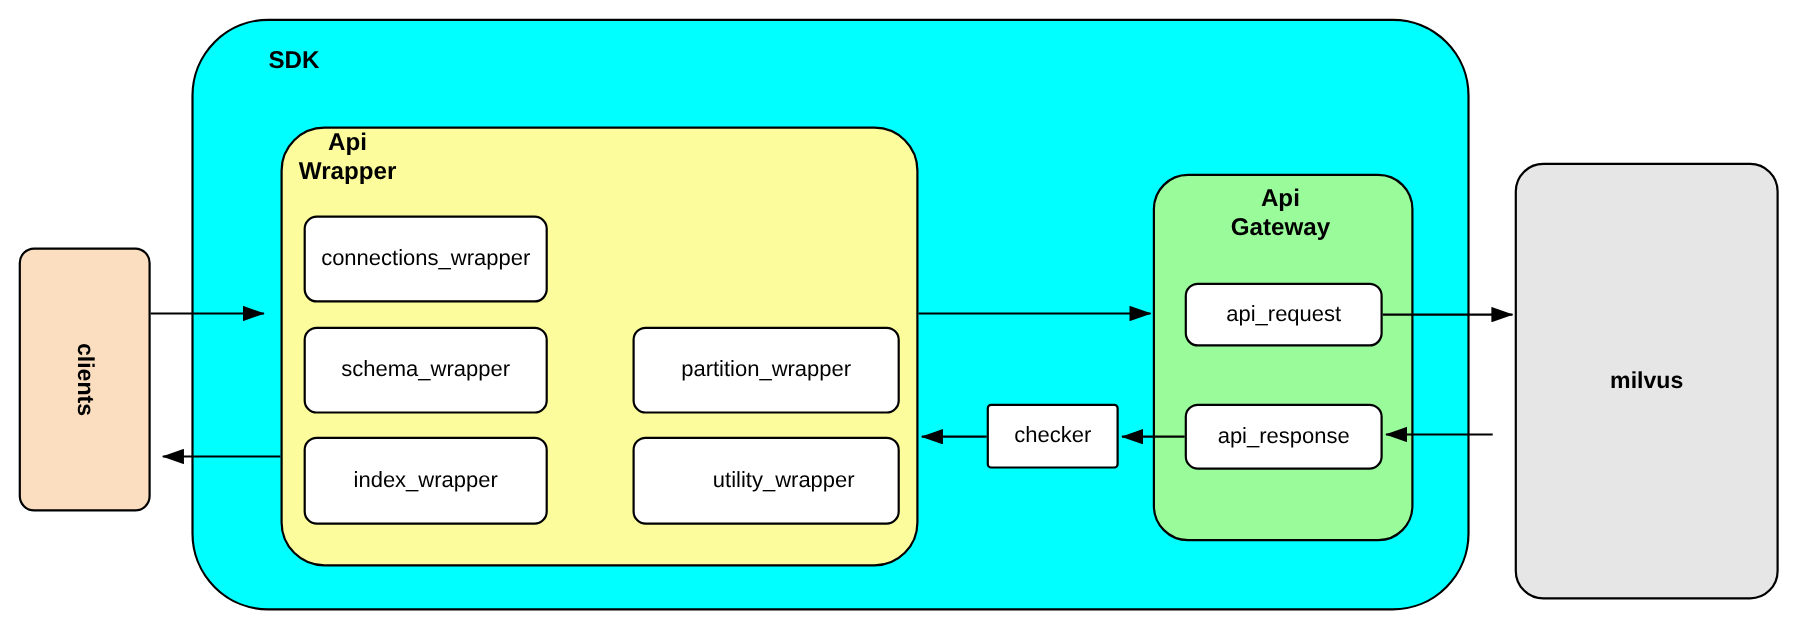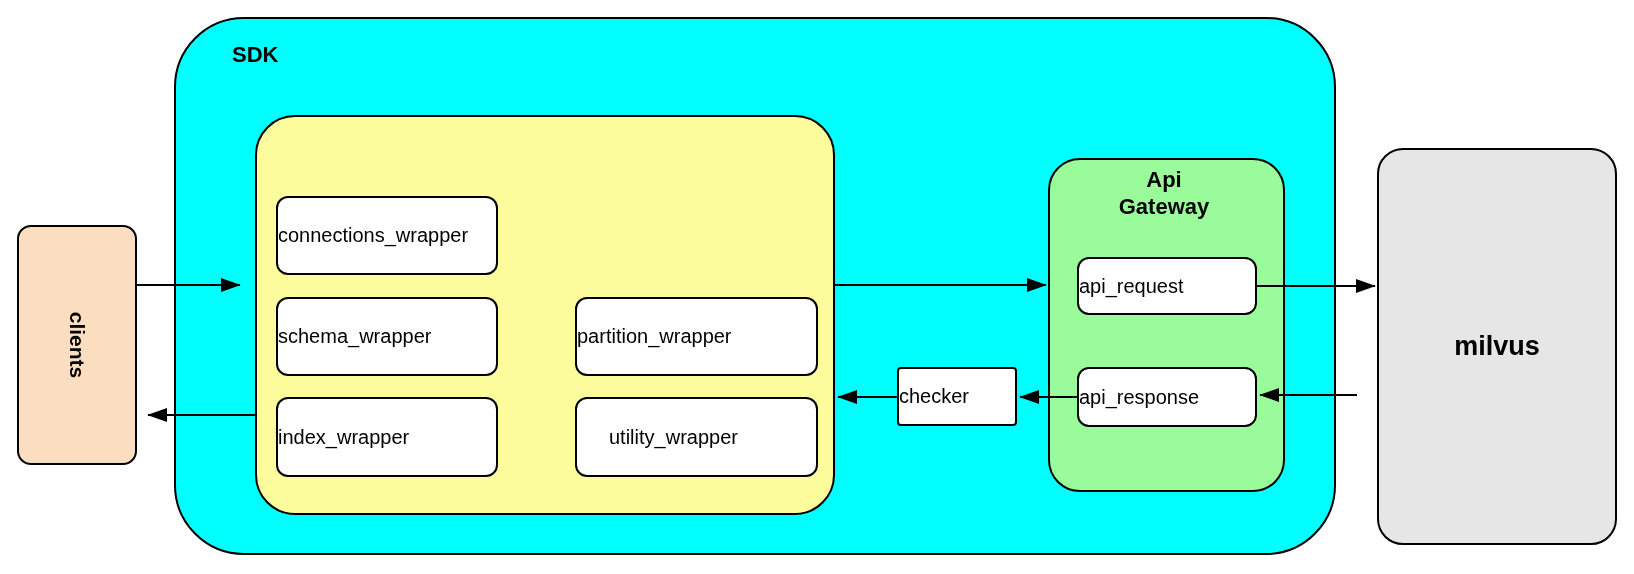--- a/index.html
+++ b/index.html
@@ -10,37 +10,37 @@
   .box{position:absolute;border:2px solid #000;box-sizing:border-box;}
   .center{display:flex;align-items:center;justify-content:center;}
 
   #sdk      {left:174px;top:17px;width:1162px;height:538px;background:#00ffff;border-radius:70px;}
   #apiwrap  {left:255px;top:115px;width:580px;height:400px;background:#fcfc9c;border-radius:40px;}
   #gateway  {left:1048px;top:158px;width:237px;height:334px;background:#9afb9a;border-radius:32px;}
   #clients  {left:17px;top:225px;width:120px;height:240px;background:#fbdebf;border-radius:14px;}
   #milvus   {left:1377px;top:148px;width:240px;height:397px;background:#e6e6e6;border-radius:26px;}
 
   .wbox{position:absolute;border:2px solid #000;box-sizing:border-box;background:#ffffff;
-        border-radius:12px;font-size:20px;display:flex;align-items:center;justify-content:flex-start;}
+        border-radius:12px;font-size:20px;display:flex;align-items:center;justify-content:center;}
   #w0{left:276px;top:196px;width:222px;height:79px;}
   #w1{left:575px;top:196px;width:243px;height:79px;}
   #w2{left:276px;top:297px;width:222px;height:79px;}
   #w3{left:575px;top:297px;width:243px;height:79px;}
   #w4{left:276px;top:397px;width:222px;height:80px;}
   #w5{left:575px;top:397px;width:243px;height:80px;padding-left:32px;}
   #checker{left:897px;top:367px;width:120px;height:59px;border-radius:4px;}
   #apireq {left:1077px;top:257px;width:180px;height:58px;}
   #apiresp{left:1077px;top:367px;width:180px;height:60px;}
 
   .lbl{position:absolute;font-weight:bold;font-size:22px;line-height:27px;white-space:pre-line;}
-  #sdk-lbl{left:232px;top:41px;}
+  #sdk-lbl{left:244px;top:41px;}
   #apiwrap-lbl{left:252px;top:115px;width:128px;text-align:center;}
   #gateway-lbl{left:1103px;top:166px;width:122px;text-align:center;}
   .vtext{transform:rotate(90deg);font-weight:bold;font-size:21px;white-space:nowrap;}
-  .big-node-lbl{font-weight:bold;font-size:27px;}
+  .big-node-lbl{font-weight:bold;font-size:21px;}
 
   svg.overlay{position:absolute;left:0;top:0;width:1634px;height:574px;pointer-events:none;}
   .arrow{stroke:#000;stroke-width:2;fill:none;}
 </style>
 </head>
 <body>
 
 <div class="canvas">
 
   <div class="box" id="sdk"></div>
@@ -74,20 +74,21 @@
     <span>checker</span>
   </div>
   <div class="wbox" id="apiresp">
     <span>api_response</span>
   </div>
   <div class="wbox" id="apireq">
     <span>api_request</span>
   </div>
 
   <div class="lbl" id="sdk-lbl">SDK</div>
+  <div class="lbl" id="apiwrap-lbl">Api Wrapper</div>
   <div class="lbl" id="gateway-lbl">Api Gateway</div>
 
   <svg class="overlay">
     <defs>
       <marker id="ah" markerWidth="10" markerHeight="7" refX="9.6" refY="3.5" orient="auto">
         <path d="M0,0 L10,3.5 L0,7 Z" fill="#000"></path>
       </marker>
     </defs>
     <line class="arrow" x1="137" y1="285" x2="240" y2="285" marker-end="url(#ah)"></line>
     <line class="arrow" x1="255" y1="415" x2="148" y2="415" marker-end="url(#ah)"></line>

